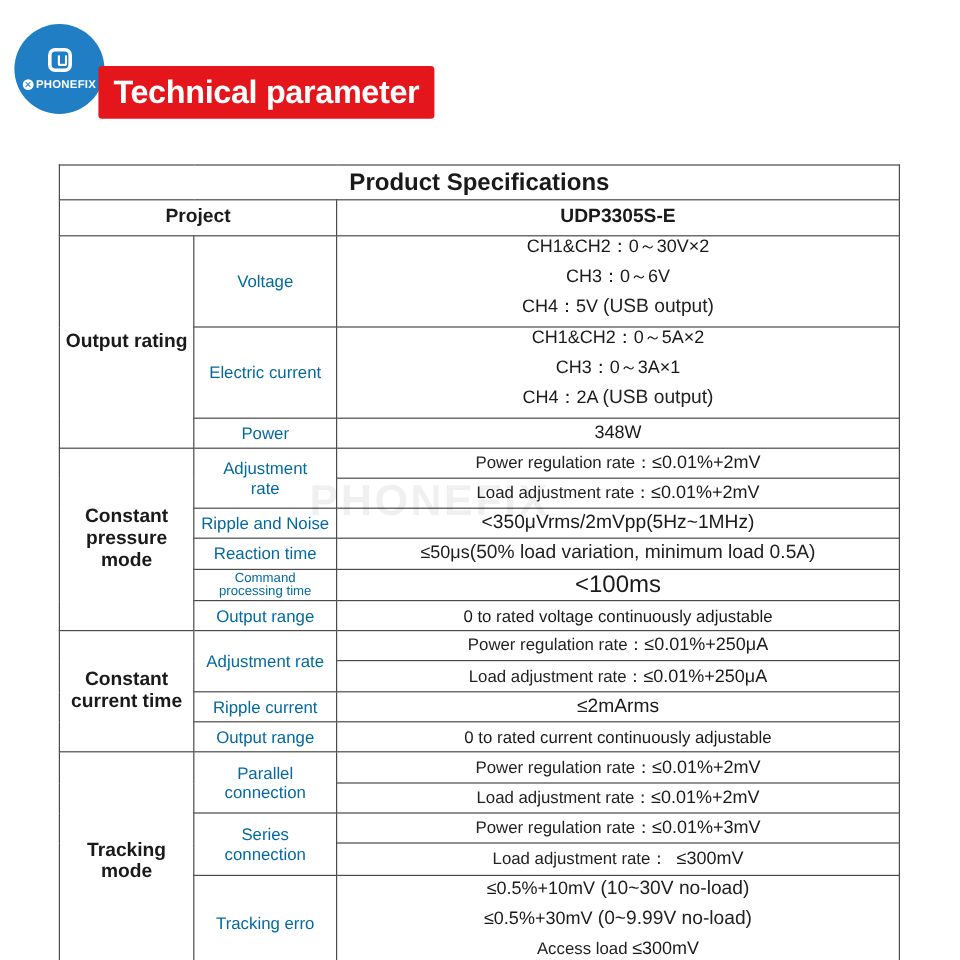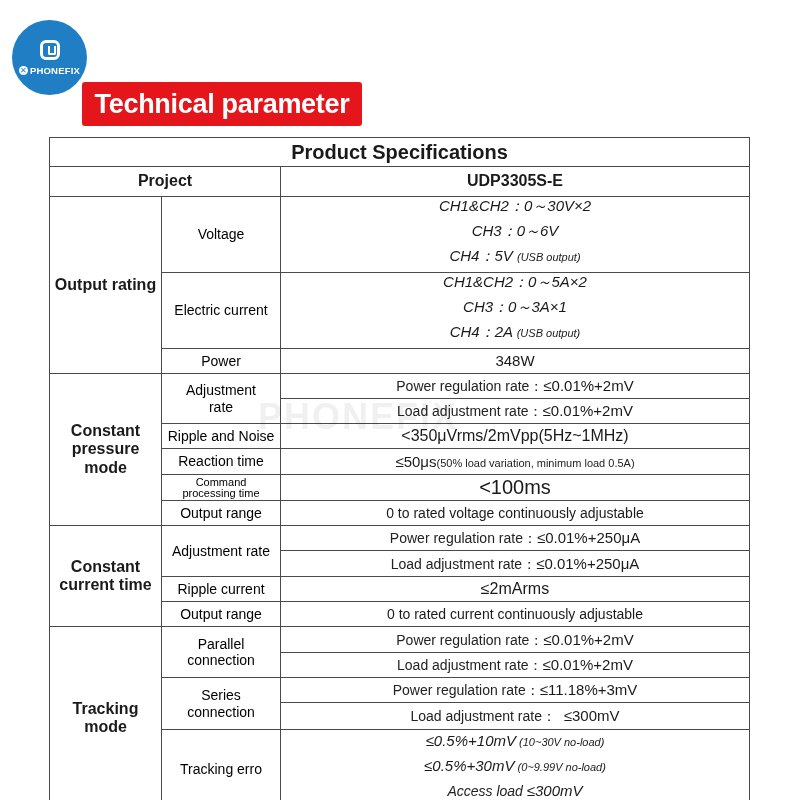--- a/index.html
+++ b/index.html
@@ -22,21 +22,21 @@
   .logo-text {
     color: #fff; font-weight: bold; font-size: 9.5px; letter-spacing: 0.2px;
     display: flex; align-items: center; gap: 2px;
   }
   .logo-text .x {
     display: inline-block; width: 9px; height: 9px; background: #fff; border-radius: 50%;
     color: #1f7ec4; font-size: 8px; line-height: 9px; text-align: center;
   }
 
   .banner {
-    position: absolute; left: 82px; top: 82px; width: 280px; height: 44px;
+    position: absolute; left: 82px; top: 55px; width: 280px; height: 44px;
     background: #e4161b; border-radius: 3px;
     color: #fff; font-weight: bold; font-size: 27px;
     display: flex; align-items: center; justify-content: center; letter-spacing: -0.3px;
   }
 
   .watermark {
     position: absolute; left: 258px; top: 396px; font-size: 36px; font-weight: bold;
     color: rgba(0,0,0,0.06); letter-spacing: 2px; pointer-events: none; z-index: 5;
   }
 
@@ -49,27 +49,27 @@
     border: 1.5px solid #4a4a4a; text-align: center; vertical-align: middle;
     padding: 0 2px; line-height: 1.15;
   }
   col.c1 { width: 112px; }
   col.c2 { width: 119px; }
   col.c3 { width: 469px; }
 
   .title-cell { font-weight: bold; font-size: 20px; height: 29px; }
   .proj-cell { font-weight: bold; font-size: 16px; height: 30px; }
   .cat { font-weight: bold; font-size: 16px; margin-left: 19px; }
-  .sub { font-size: 14px; color: #000000; }
+  .sub { font-size: 14px; color: #0369a1; }
   .sub.small { font-size: 11px; line-height: 0.95; }
   .val { font-size: 15px; }
   .val .lbl { font-size: 14px; color: #222; }
-  .val .note { font-size: 11px; color: #222; }
+  .val .note { font-size: 16px; color: #222; }
   .ml { line-height: 25px; }
-  .ml div { height: 25px; font-style: italic; }
+  .ml div { height: 25px; }
 </style>
 </head>
 <body>
 
 <div class="logo">
   <div class="logo-mark"></div>
   <div class="logo-text">
     <span class="x">✕</span>
     <span>PHONEFIX</span>
   </div>
@@ -198,21 +198,21 @@
       <td class="val">
         <span class="lbl">Load adjustment rate：</span><span>≤0.01%+2mV</span>
       </td>
     </tr>
     <tr style="height:25px">
       <td rowspan="2" class="sub">
         <div>Series</div>
         <div>connection</div>
       </td>
       <td class="val">
-        <span class="lbl">Power regulation rate：</span><span>≤11.18%+3mV</span>
+        <span class="lbl">Power regulation rate：</span><span>≤0.01%+3mV</span>
       </td>
     </tr>
     <tr style="height:27px">
       <td class="val">
         <span class="lbl" style="white-space:pre">Load adjustment rate：  </span><span>≤300mV</span>
       </td>
     </tr>
     <tr style="height:80px">
       <td class="sub">Tracking erro</td>
       <td class="val ml" style="vertical-align:top;padding-top:2px">

